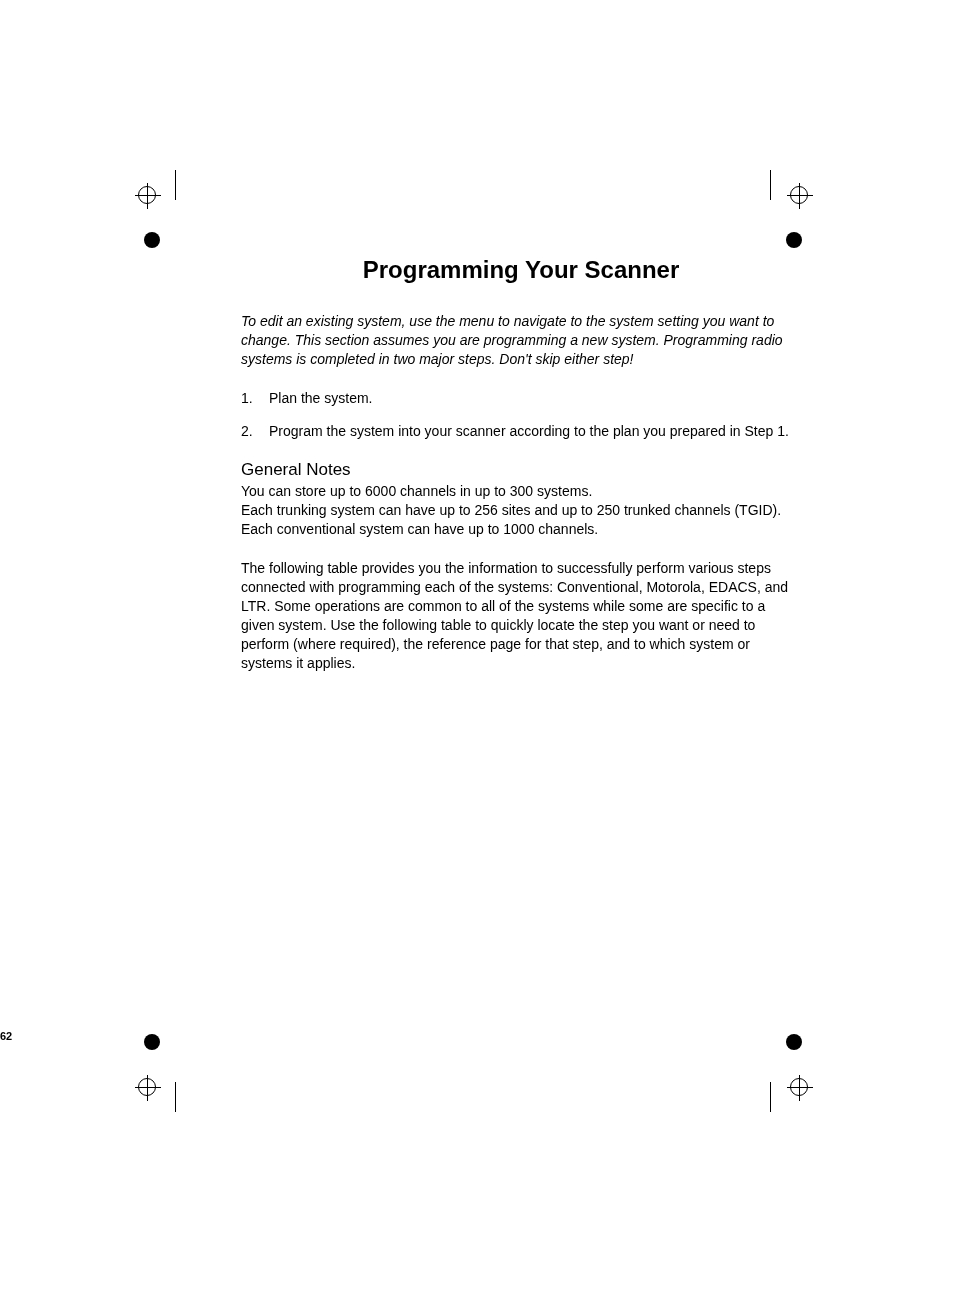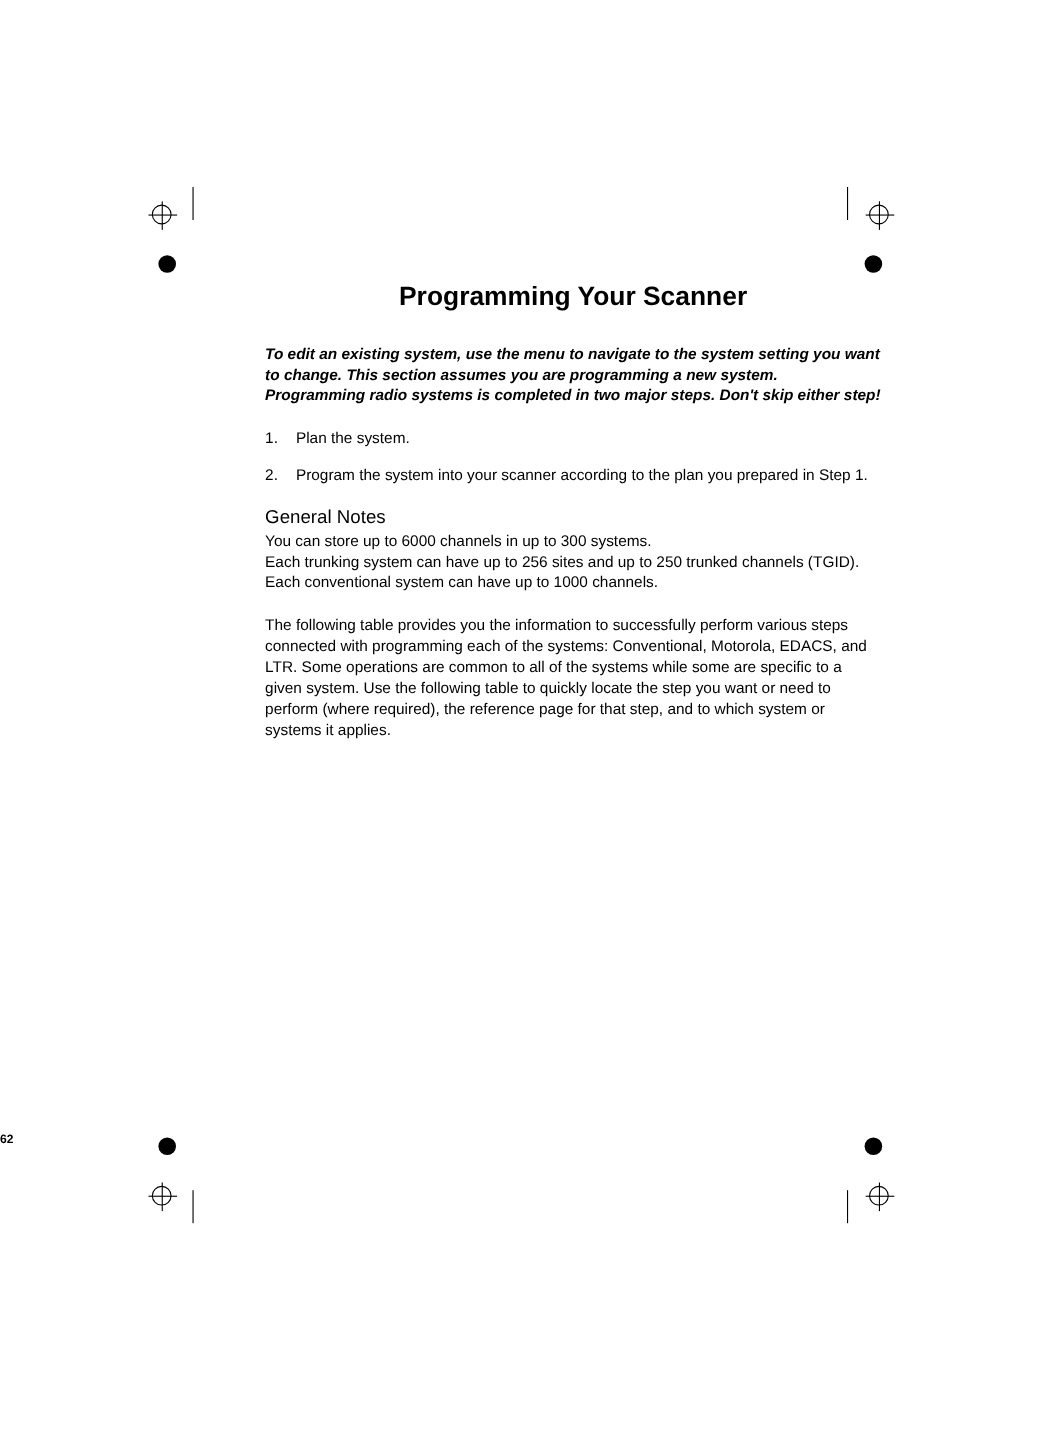--- a/index.html
+++ b/index.html
@@ -26,21 +26,21 @@
   }
   .intro {
     font-size: 14px;
     line-height: 1.35;
     margin-bottom: 20px;
   }
   .emphasis {
     font-size: 14px;
     line-height: 1.35;
     font-style: italic;
-    font-weight: bold;
+    font-weight: normal;
     margin-bottom: 20px;
   }
   .list {
     font-size: 14px;
     line-height: 1.35;
     margin-bottom: 20px;
     padding-left: 0;
   }
   .list-item {
     display: flex;

